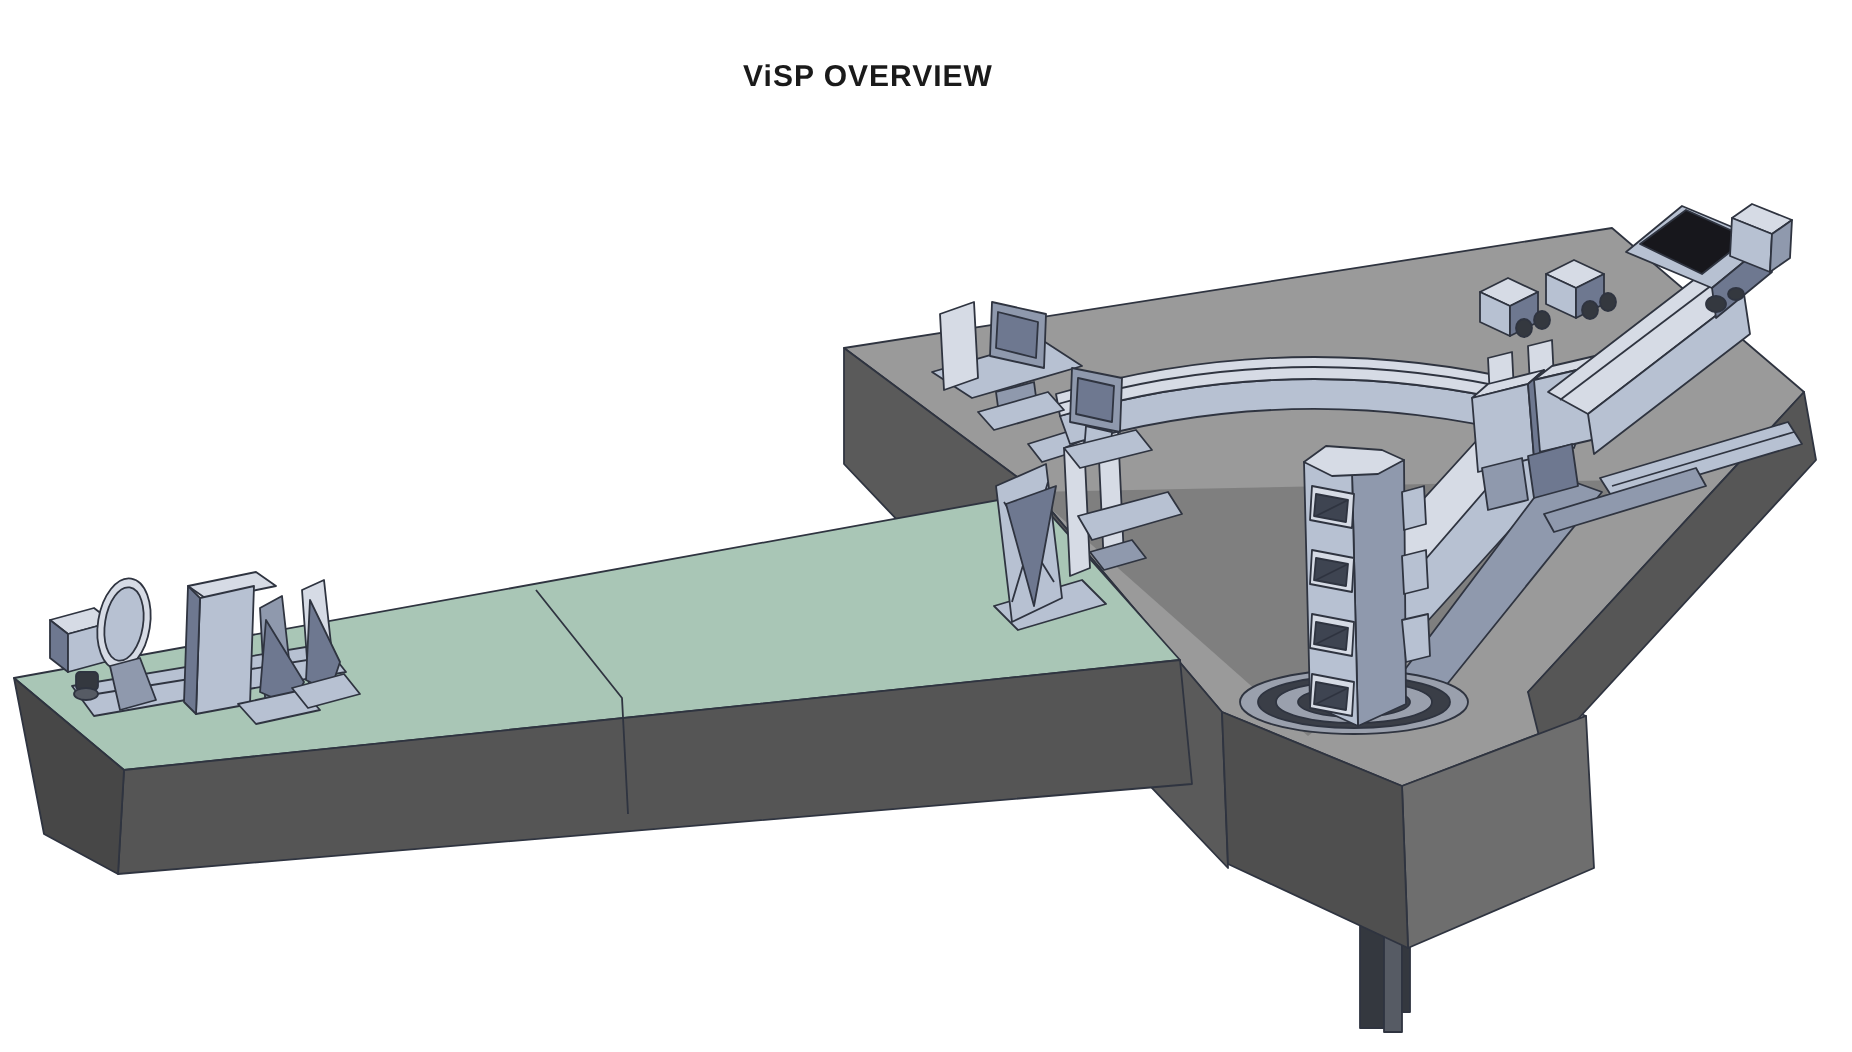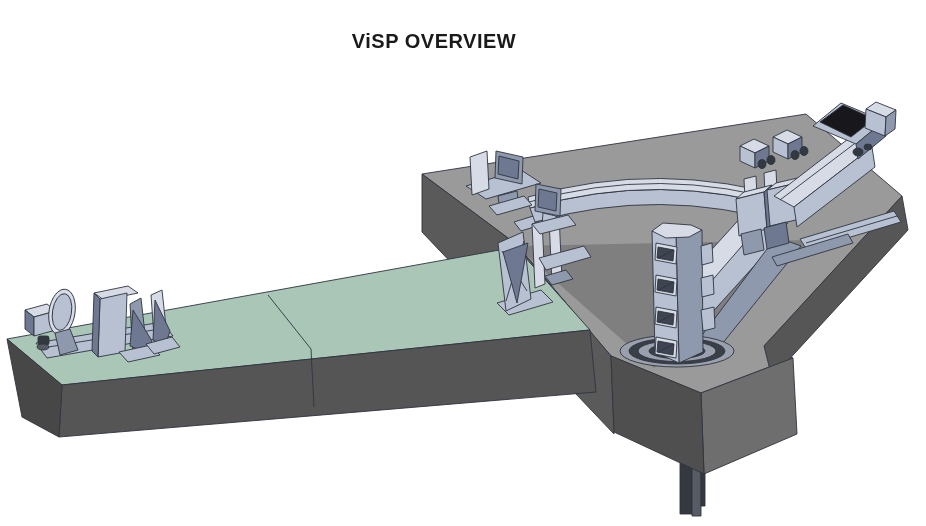--- a/index.html
+++ b/index.html
@@ -4,21 +4,21 @@
 <title>ViSP OVERVIEW</title>
 <style>
   html,body{margin:0;padding:0;background:#fff;}
   .stage{
     position:relative;width:926px;height:526px;overflow:hidden;
     background:var(--background,#fff);
     font-family:"Liberation Sans", sans-serif;
   }
   .title{
     position:absolute;left:0;top:30px;width:868px;margin:0;
-    text-align:center;font-size:20px;font-weight:700;letter-spacing:.5px;
+    text-align:center;font-size:15px;font-weight:700;letter-spacing:.5px;
     color:var(--title-color,#1a1a1a);
   }
   .scene{position:absolute;left:0;top:0;}
   .scene polygon,.scene ellipse,.scene rect,.scene path{
     stroke:var(--outline,#2f3440);stroke-width:.9;stroke-linejoin:round;
   }
   .ns{stroke:none !important;}
   .ln{fill:none;stroke:var(--outline,#2f3440);stroke-width:.9;}
   .ln-light{fill:none;stroke:#cfd5df;stroke-width:1.1;}
   .f-bench-top{fill:var(--bench-top);} .f-bench-front{fill:var(--bench-front);}

